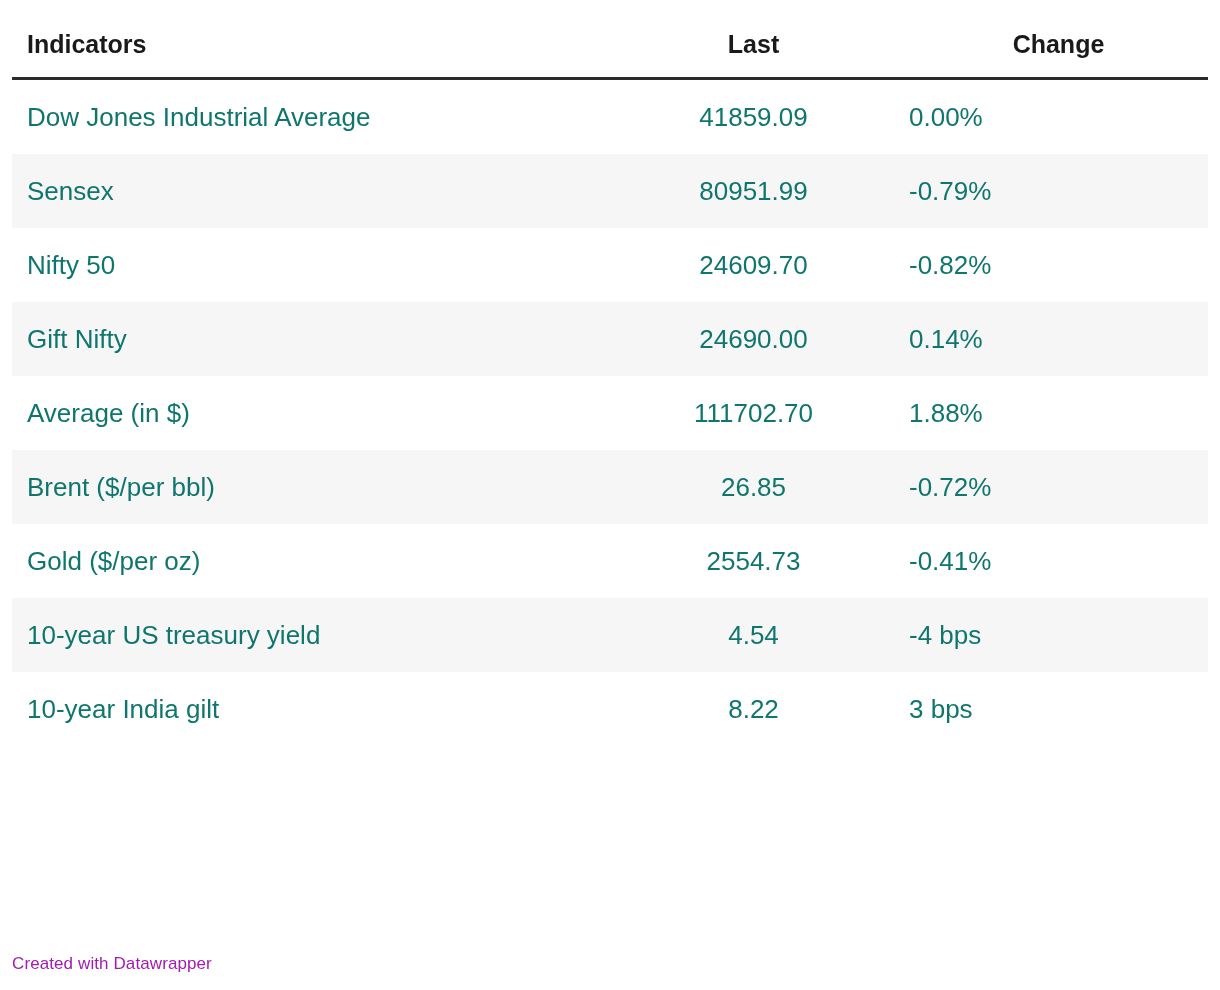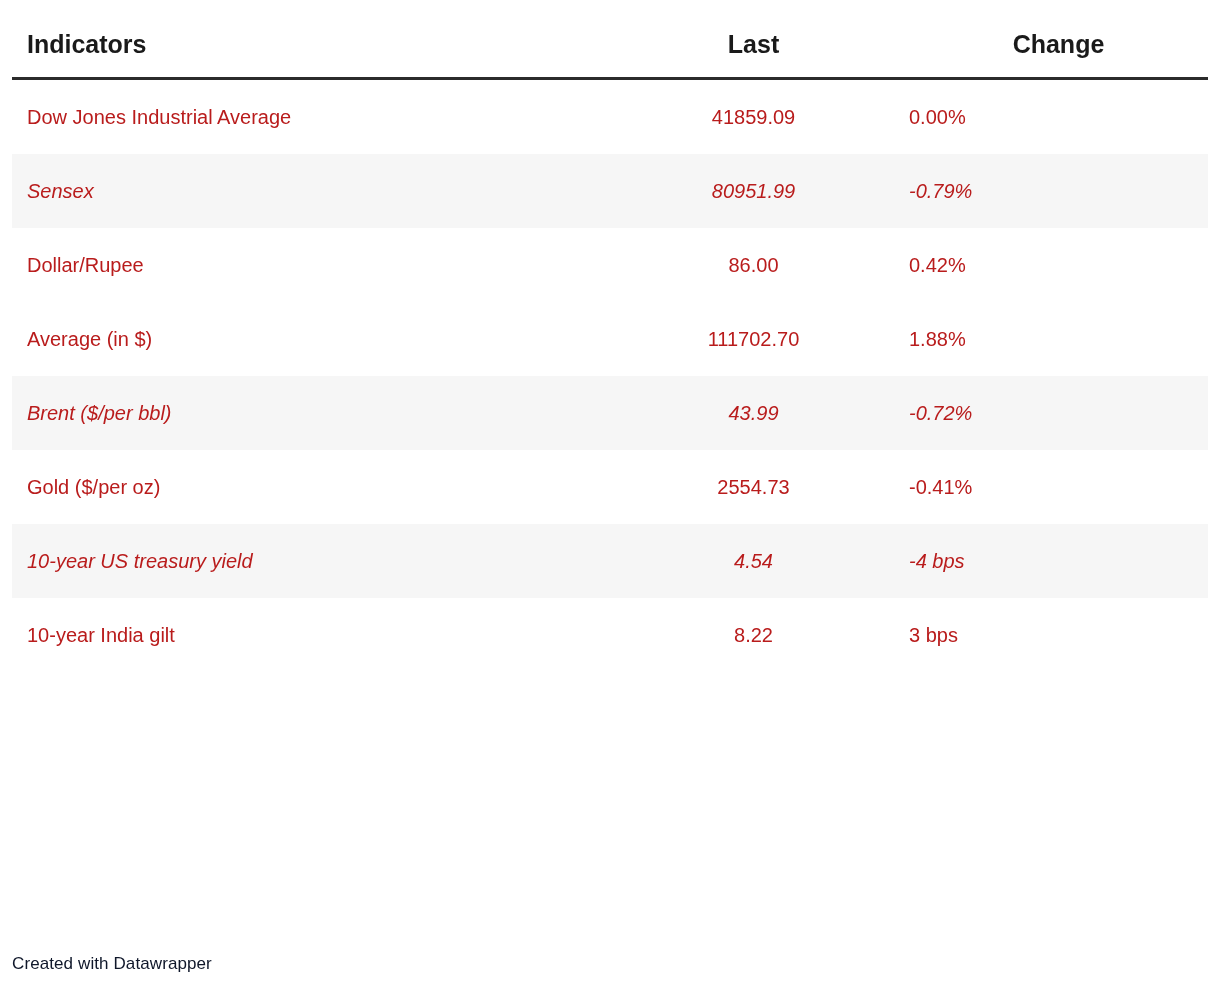--- a/index.html
+++ b/index.html
@@ -36,39 +36,39 @@
     color: #1a1a1a;
     padding: 0 0 18px 0;
     border-bottom: 3px solid #2b2b2b;
     vertical-align: bottom;
   }
   thead th.h-name { text-align: left; padding-left: 15px; }
   thead th.h-last { text-align: center; }
   thead th.h-change { text-align: center; }
 
   tbody td {
-    font-size: 20px;
+    font-size: 26px;
     font-weight: 400;
-    color: #b91c1c;
+    color: #0f766e;
     height: 74px;
     padding: 0;
     vertical-align: middle;
   }
   tbody td.t-name { text-align: left; padding-left: 15px; }
   tbody td.t-last { text-align: center; }
   tbody td.t-change { text-align: left; }
 
-  tbody tr.alt td { background: #f6f6f6; font-style: italic; }
+  tbody tr.alt td { background: #f6f6f6; }
 
   .footer {
     position: absolute;
     left: 12px;
     bottom: 16px;
     font-size: 17px;
-    color: #0f172a;
+    color: #a21caf;
     letter-spacing: 0.1px;
   }
 </style>
 </head>
 <body>
 
 <div class="wrap">
   <table class="indicators">
     <colgroup>
       <col class="c-name">
@@ -87,32 +87,37 @@
         <td class="t-name">Dow Jones Industrial Average</td>
         <td class="t-last">41859.09</td>
         <td class="t-change">0.00%</td>
       </tr>
       <tr class="alt">
         <td class="t-name">Sensex</td>
         <td class="t-last">80951.99</td>
         <td class="t-change">-0.79%</td>
       </tr>
       <tr>
-        <td class="t-name">Dollar/Rupee</td>
-        <td class="t-last">86.00</td>
-        <td class="t-change">0.42%</td>
+        <td class="t-name">Nifty 50</td>
+        <td class="t-last">24609.70</td>
+        <td class="t-change">-0.82%</td>
+      </tr>
+      <tr class="alt">
+        <td class="t-name">Gift Nifty</td>
+        <td class="t-last">24690.00</td>
+        <td class="t-change">0.14%</td>
       </tr>
       <tr>
         <td class="t-name">Average (in $)</td>
         <td class="t-last">111702.70</td>
         <td class="t-change">1.88%</td>
       </tr>
       <tr class="alt">
         <td class="t-name">Brent ($/per bbl)</td>
-        <td class="t-last">43.99</td>
+        <td class="t-last">26.85</td>
         <td class="t-change">-0.72%</td>
       </tr>
       <tr>
         <td class="t-name">Gold ($/per oz)</td>
         <td class="t-last">2554.73</td>
         <td class="t-change">-0.41%</td>
       </tr>
       <tr class="alt">
         <td class="t-name">10-year US treasury yield</td>
         <td class="t-last">4.54</td>

